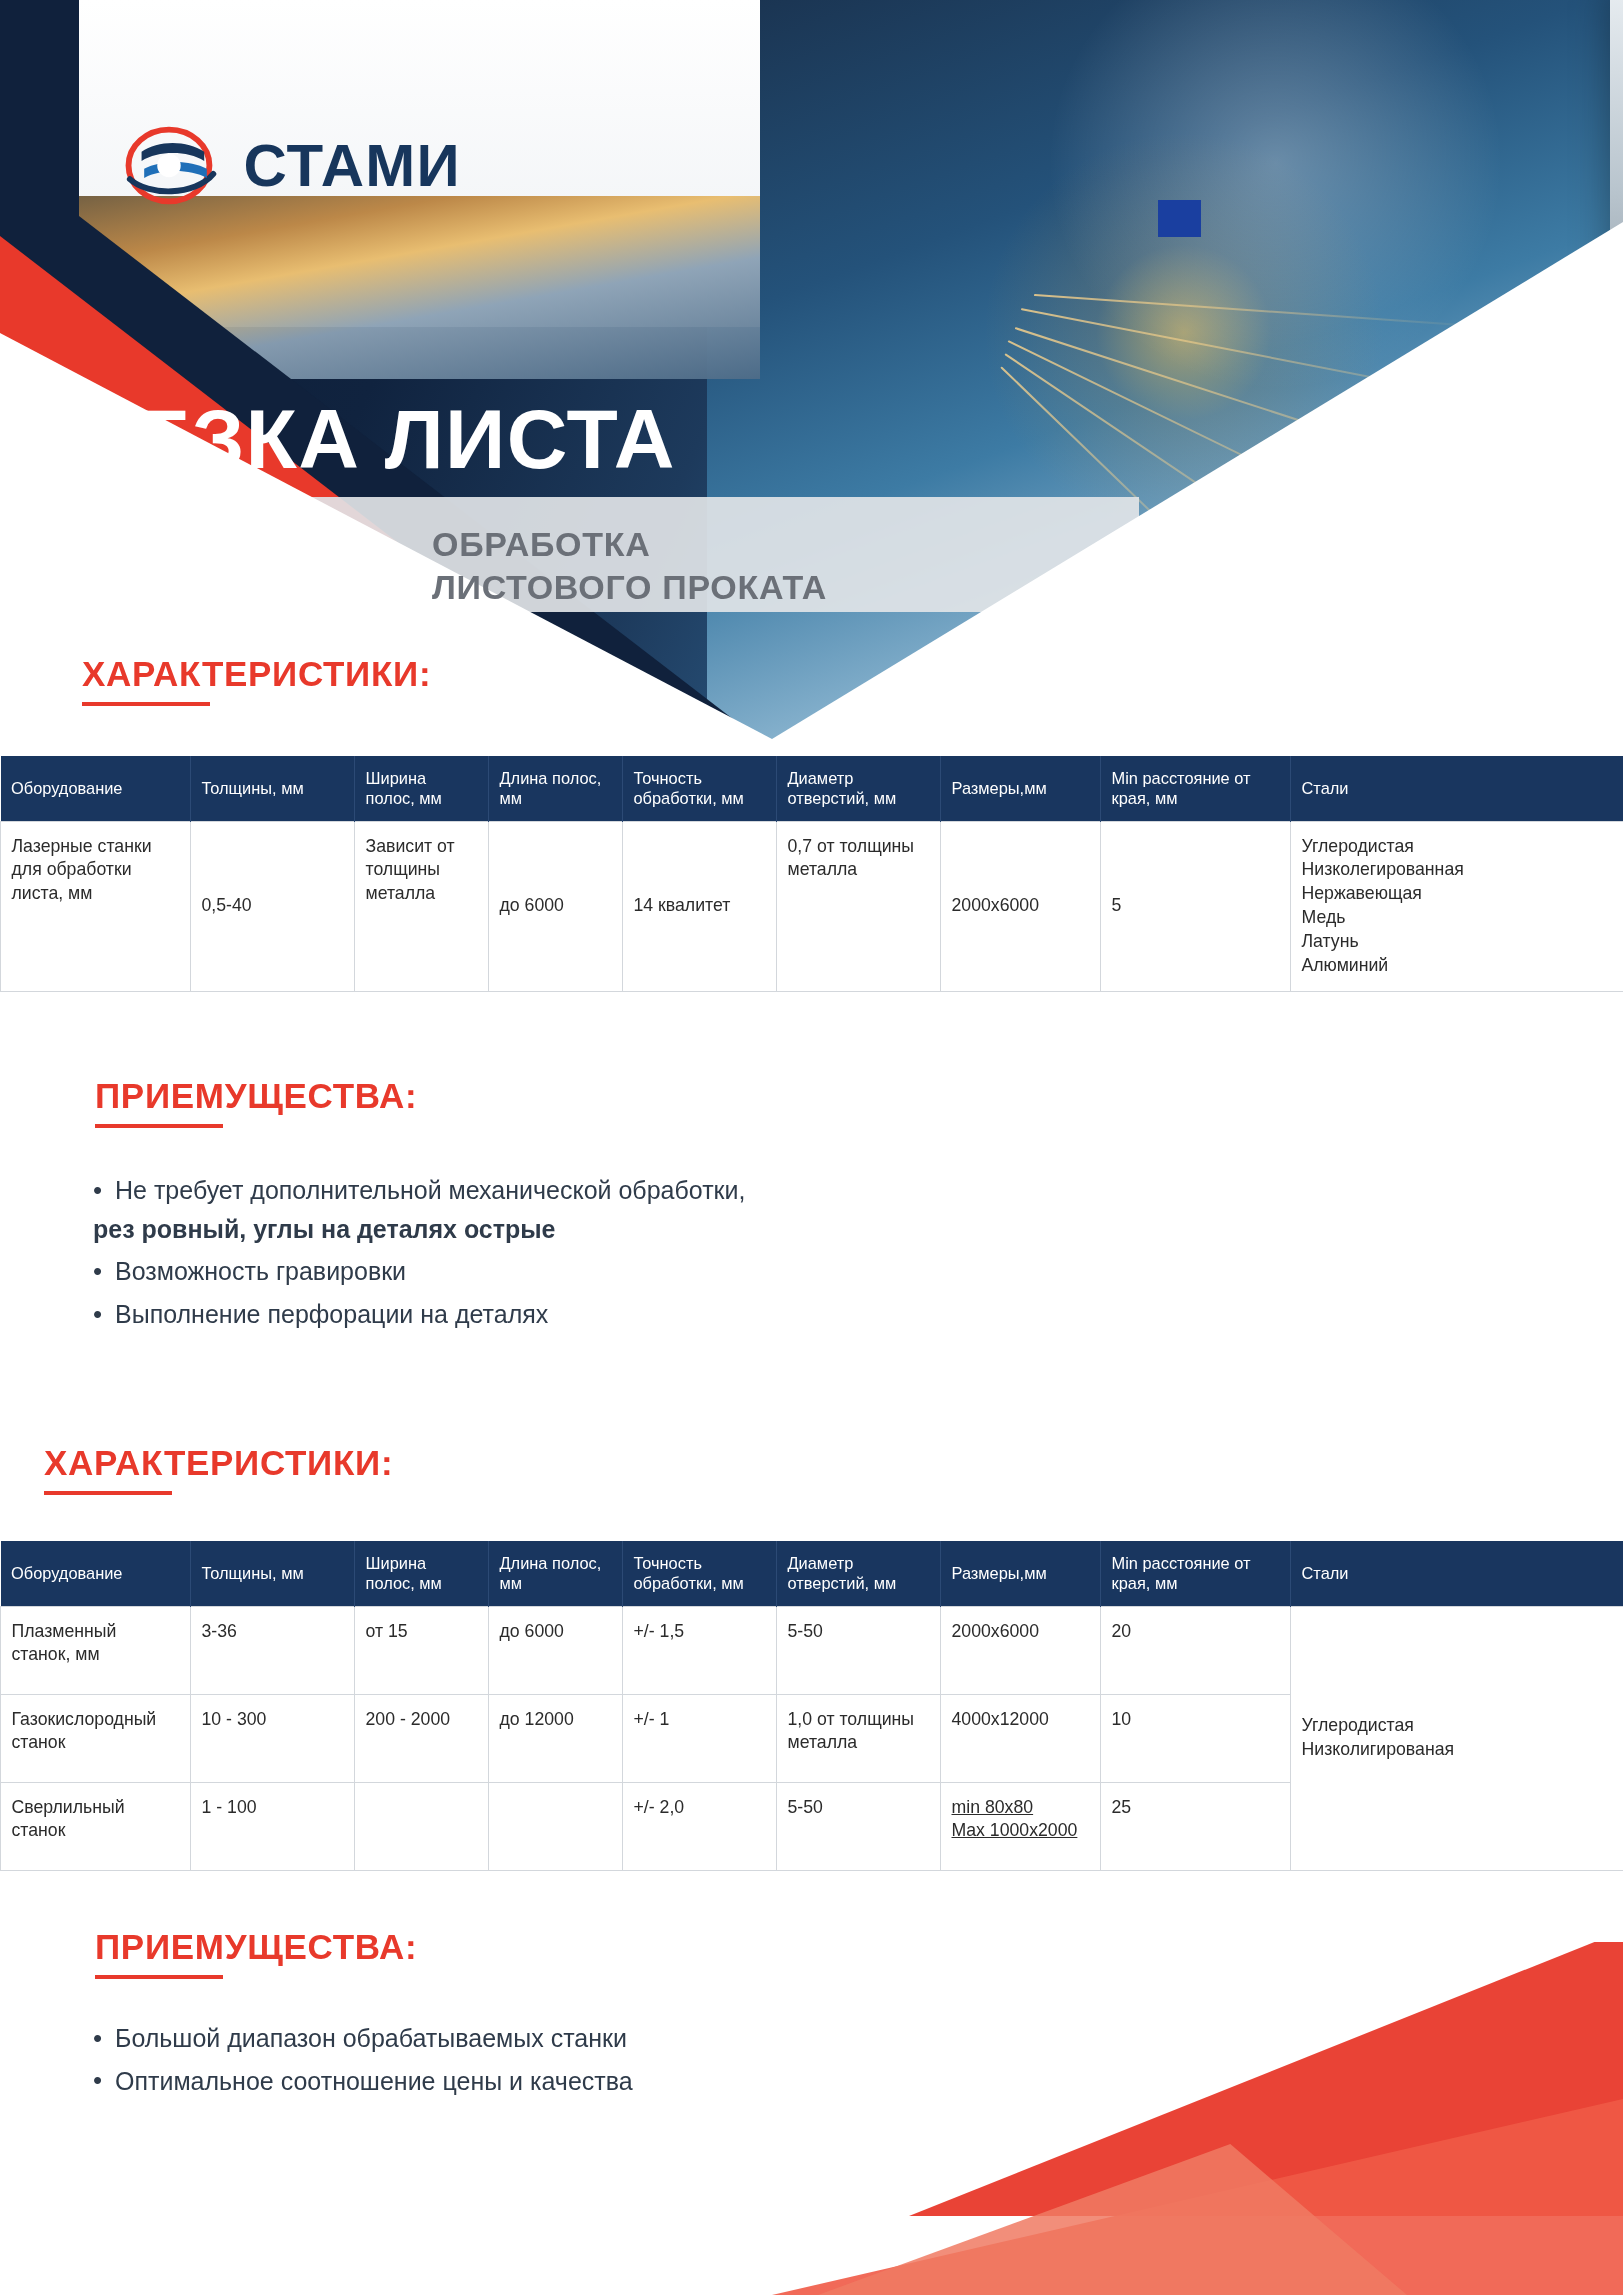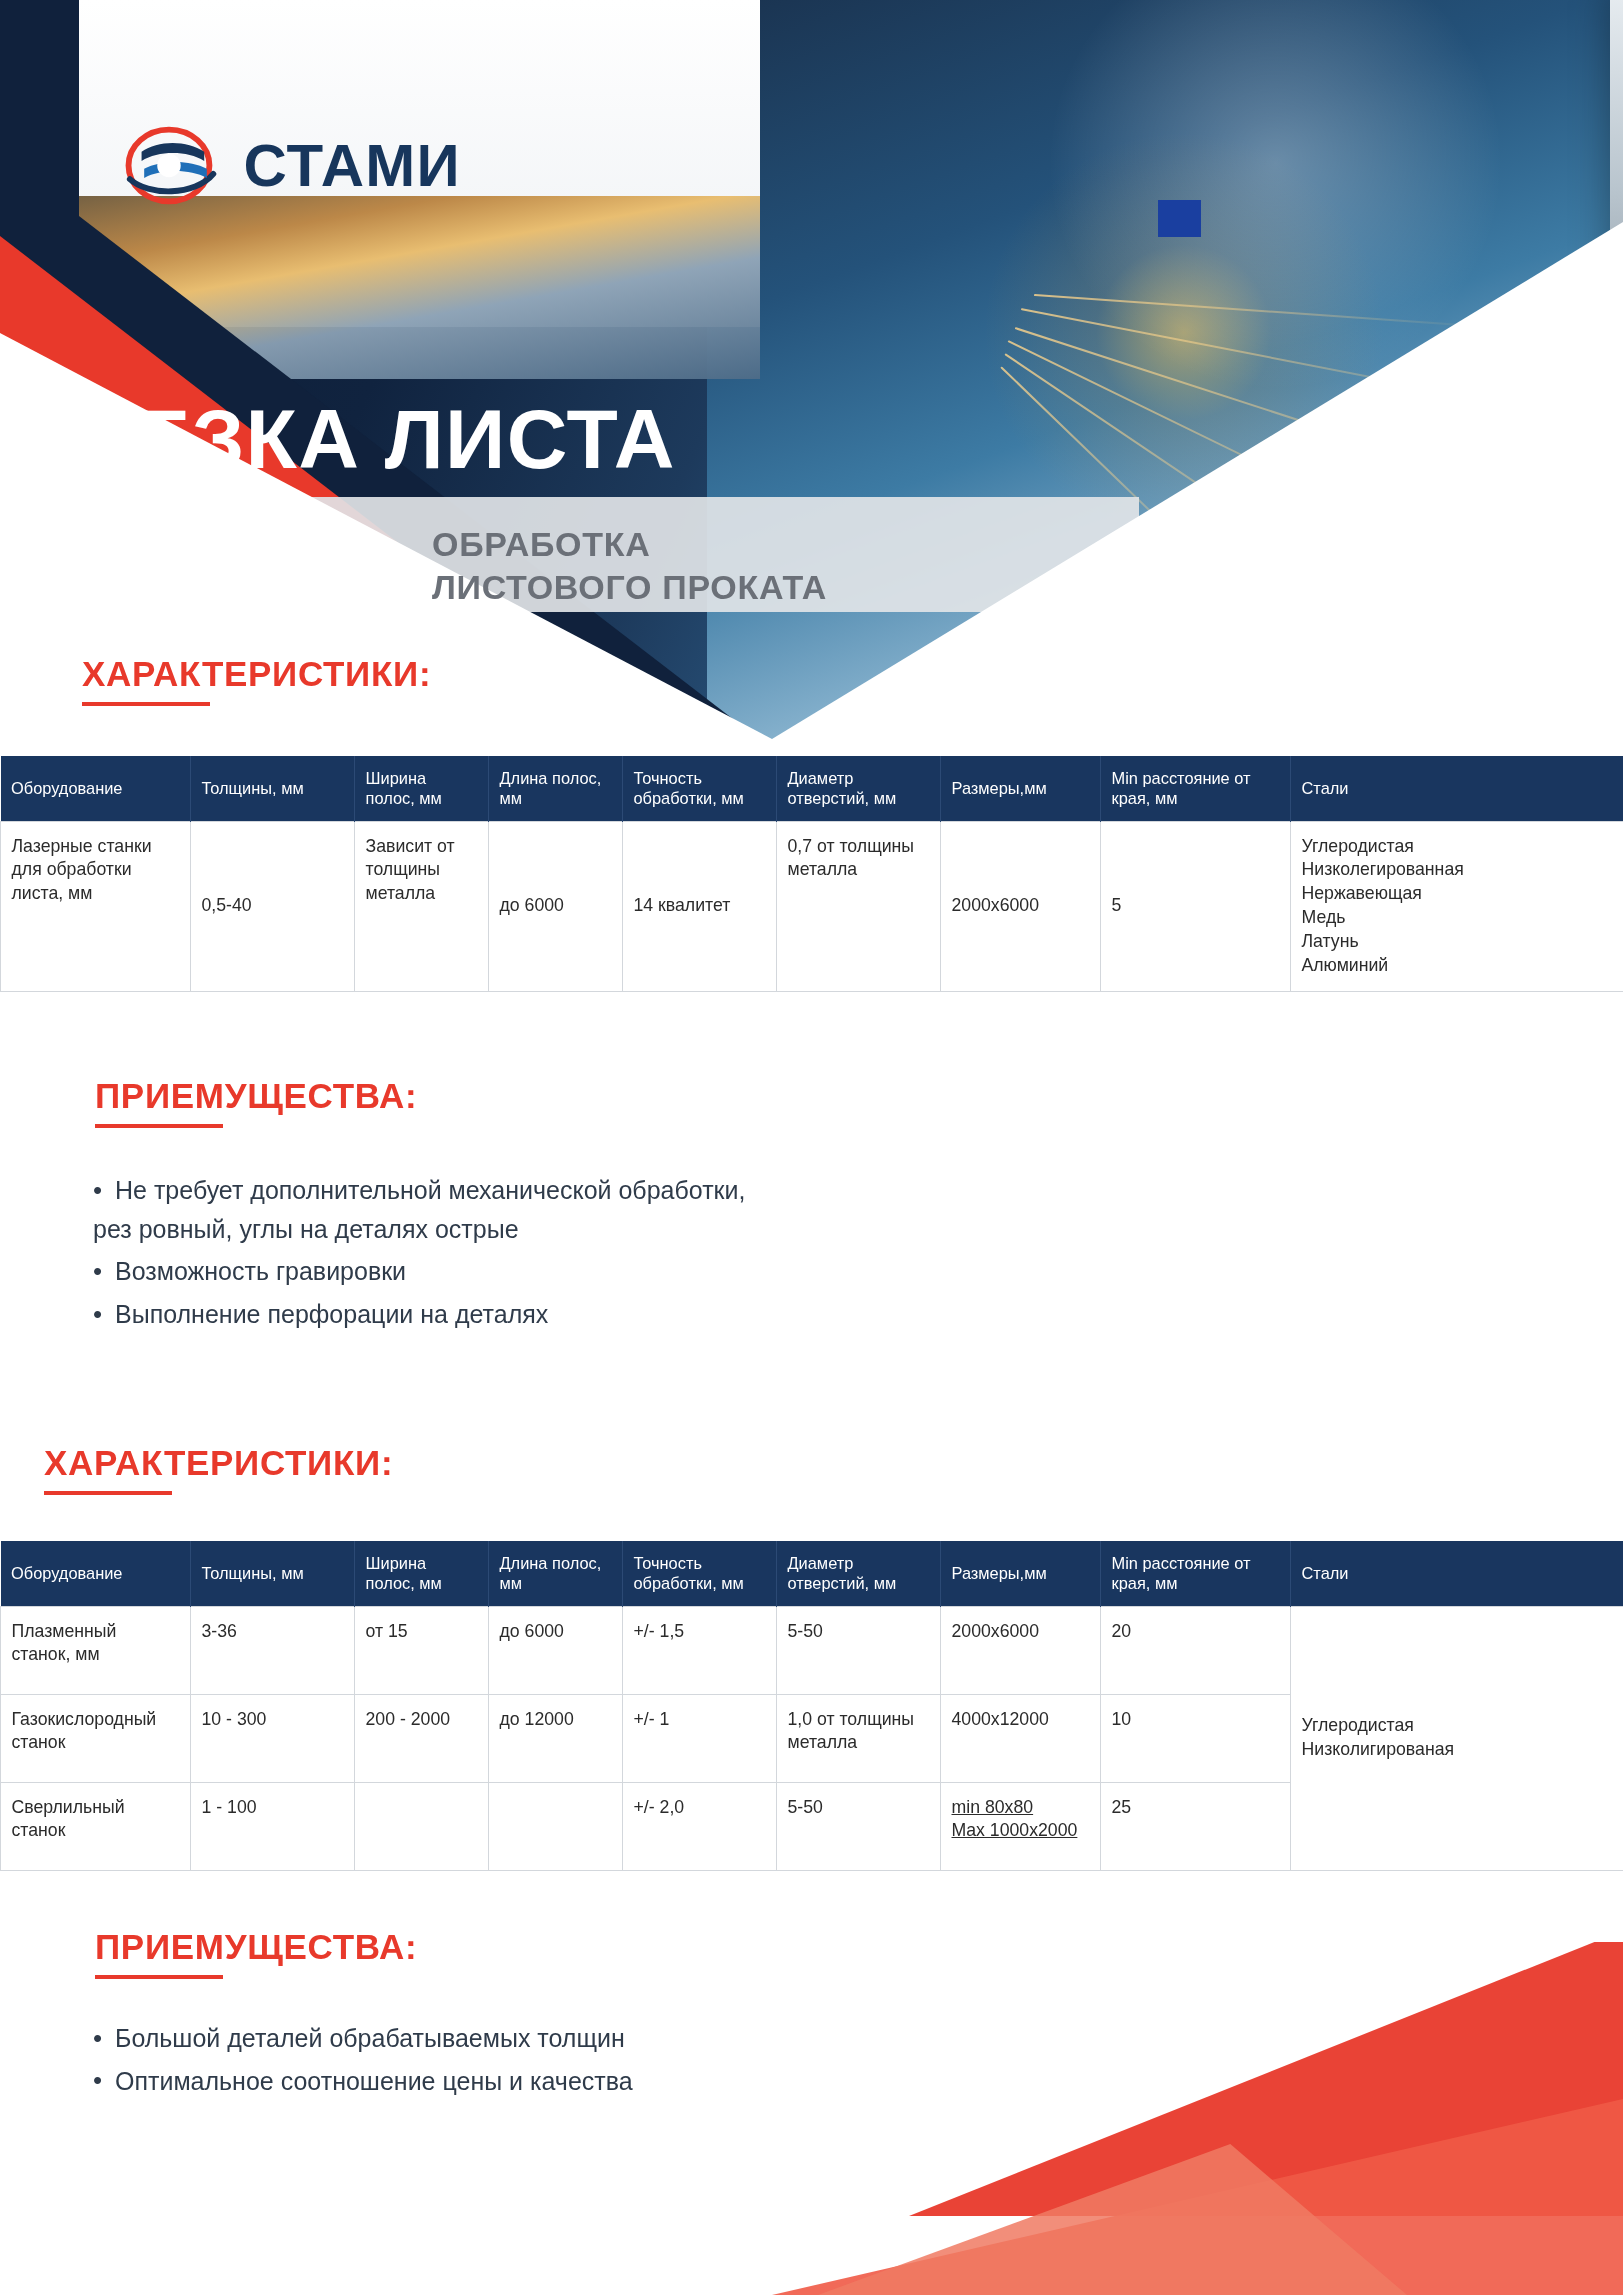--- a/index.html
+++ b/index.html
@@ -233,20 +233,21 @@
   .bullets li:before {
     content: "•";
     position: absolute;
     left: 7.9px; top: -1.3px;
     font-size: 26px;
     color: #2f3b4a;
   }
   .bullets li .cont {
     display: block;
     margin-left: -22px;
+    font-weight: bold;
   }
 
   
   .footer-shapes { position: absolute; left: 0; bottom: 0; width: 1623px; height: 353px; overflow: hidden; }
   .fs-red-1 {
     position: absolute; right: -39px; bottom: 79px;
     width: 753px; height: 301px;
     background: #e8392b;
     clip-path: polygon(100% 0, 100% 100%, 0 100%);
     opacity: .95;
@@ -448,21 +449,21 @@
       </tr>
     </tbody>
   </table>
 
   <div class="section-heading" style="left:95px; top:1927px;">
     <span>ПРИЕМУЩЕСТВА:</span>
     <span class="rule"></span>
   </div>
 
   <ul class="bullets" style="left:85px; top:2019px; width:1243px;">
-    <li><span>Большой деталей обрабатываемых толщин</span></li>
+    <li><span>Большой диапазон обрабатываемых станки</span></li>
     <li><span>Оптимальное соотношение  цены и  качества</span></li>
   </ul>
 
   <div class="footer-shapes">
     <div class="fs-red-1"></div>
     <div class="fs-red-2"></div>
     <div class="fs-red-3"></div>
   </div>
 
 </div>

